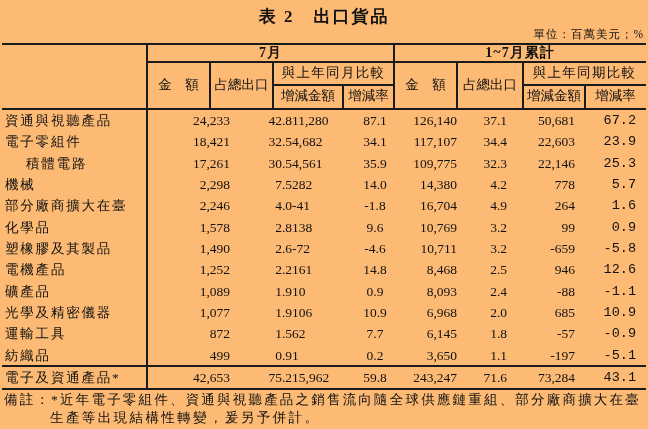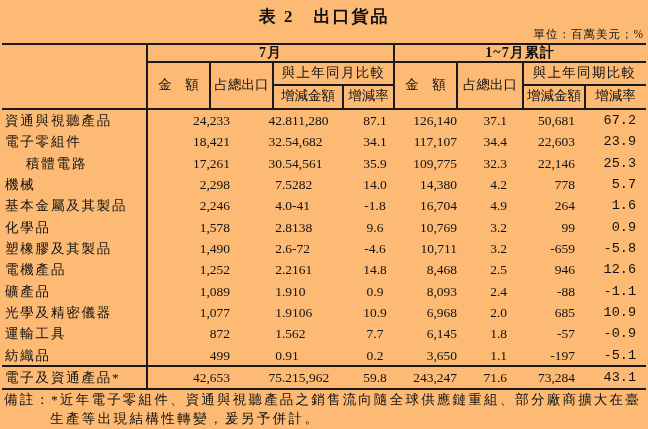--- a/index.html
+++ b/index.html
@@ -42,21 +42,21 @@
   .c4{width:40px;text-align:center;}
   .c5{width:62px;text-align:right;}
   .c6{width:50px;text-align:right;}
   .c7{width:68px;text-align:right;}
   .c8{width:61px;text-align:right;font-family:Liberation Mono, monospace;}
   #total-row{left:0;top:367px;width:648px;height:21px;line-height:21px;}
   #footnote{
     left:4px;top:391px;width:642px;
     font-size:13.5px;line-height:18.5px;letter-spacing:2.2px;
   }
-  #footnote .fn2{padding-left:46px;letter-spacing:2.4px;}
+  #footnote .fn2{padding-left:46px;letter-spacing:2.4px;font-family:Liberation Mono, monospace;}
 </style>
 </head>
 <body>
 
 <div id="screen">
 
   <div id="title" class="abs">表 2　出口貨品</div>
   <div id="unit" class="abs">單位：百萬美元；%</div>
 
   <div class="ln" style="left:2px;top:43px;width:644px;height:2px"></div>
@@ -130,21 +130,21 @@
         <div class="cell c1">2,298</div>
         <div class="cell c2">7.5</div>
         <div class="cell c3">282</div>
         <div class="cell c4">14.0</div>
         <div class="cell c5">14,380</div>
         <div class="cell c6">4.2</div>
         <div class="cell c7">778</div>
         <div class="cell c8">5.7</div>
       </div>
       <div class="trow">
-        <div class="cell cat">基本金屬及其製品</div>
+        <div class="cell cat">部分廠商擴大在臺</div>
         <div class="cell c1">2,246</div>
         <div class="cell c2">4.0</div>
         <div class="cell c3">-41</div>
         <div class="cell c4">-1.8</div>
         <div class="cell c5">16,704</div>
         <div class="cell c6">4.9</div>
         <div class="cell c7">264</div>
         <div class="cell c8">1.6</div>
       </div>
       <div class="trow">

